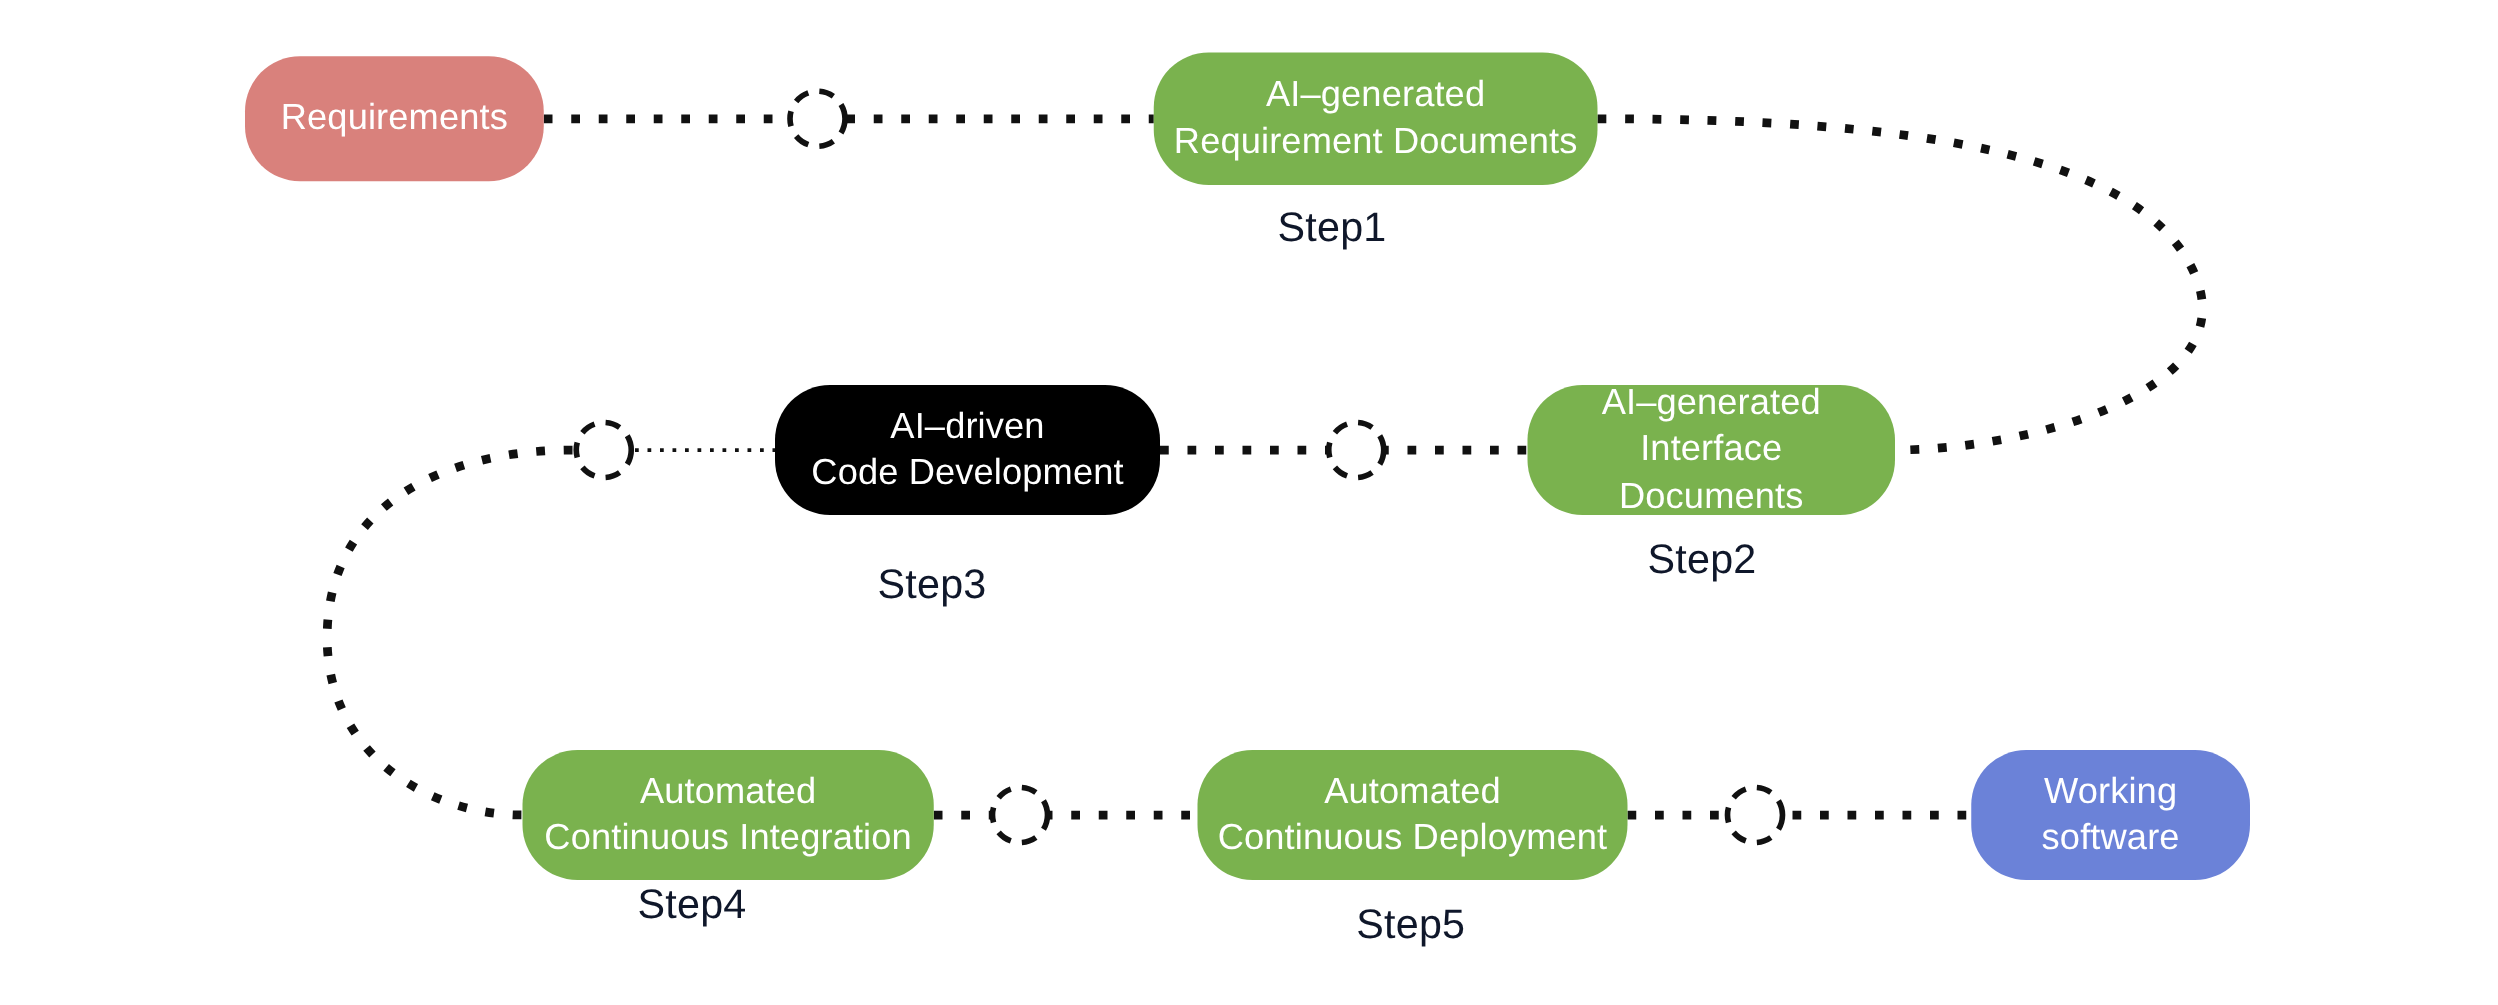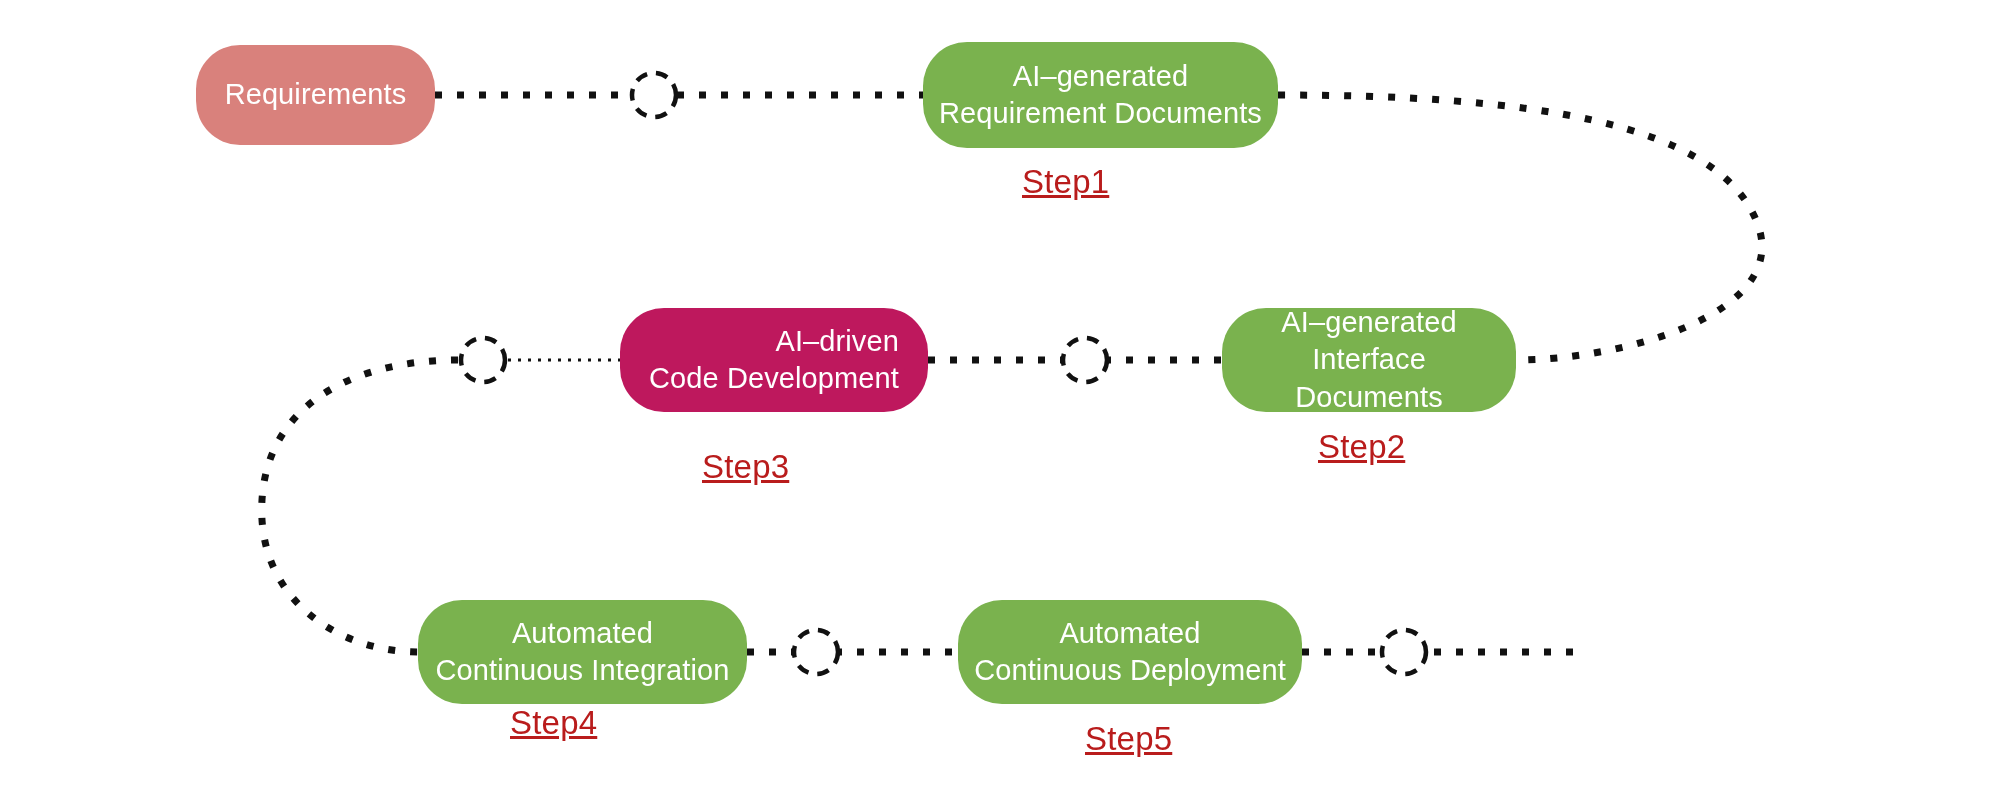--- a/index.html
+++ b/index.html
@@ -8,22 +8,22 @@
   #stage{position:relative;width:1998px;height:716px;background:#fff;}
 
   svg.links{position:absolute;left:0;top:0;width:1998px;height:804px;overflow:visible;}
 
   .node{position:absolute;display:flex;align-items:center;justify-content:center;
         text-align:center;color:#ffffff;border-radius:44px;
         font-size:29px;line-height:1.28;font-weight:400;
         letter-spacing:.1px;box-sizing:border-box;padding:0 14px;}
   .node .lbl{display:block;white-space:pre-line;}
 
-  .steplabel{position:absolute;color:#b91c1c;font-size:33px;
-             letter-spacing:.2px;white-space:nowrap;text-decoration:underline;}
+  .steplabel{position:absolute;color:#0f172a;font-size:33px;
+             letter-spacing:.2px;white-space:nowrap;}
 </style>
 </head>
 <body>
 
 <div id="stage">
 
   <svg class="links" viewBox="0 0 1998 804">
 
     <line x1="435" y1="95" x2="923" y2="95" stroke="#111" stroke-width="7" stroke-linecap="butt" stroke-dasharray="7 15"></line>
 
@@ -50,21 +50,21 @@
     <span class="lbl">Requirements</span>
   </div>
 
   <div class="node" style="left:923px;top:42px;width:355px;height:106px;background:#7ab24e;">
     <span class="lbl">AI–generated
 Requirement Documents</span>
   </div>
 
   <div class="steplabel" style="left:1022px;top:163px;">Step1</div>
 
-  <div class="node" style="left:620px;top:308px;width:308px;height:104px;background:#be185d;text-align:right;">
+  <div class="node" style="left:620px;top:308px;width:308px;height:104px;background:#000000;">
     <span class="lbl">AI–driven
 Code Development</span>
   </div>
 
   <div class="steplabel" style="left:702px;top:428px;margin-top:20px;">Step3</div>
 
   <div class="node" style="left:1222px;top:308px;width:294px;height:104px;background:#7ab24e;">
     <span class="lbl">AI–generated
 Interface Documents</span>
   </div>
@@ -78,14 +78,18 @@
 
   <div class="steplabel" style="left:510px;top:704px;">Step4</div>
 
   <div class="node" style="left:958px;top:600px;width:344px;height:104px;background:#7ab24e;">
     <span class="lbl">Automated
 Continuous Deployment</span>
   </div>
 
   <div class="steplabel" style="left:1085px;top:720px;">Step5</div>
 
+  <div class="node" style="left:1577px;top:600px;width:223px;height:104px;background:#6b82d8;">
+    <span class="lbl">Working
+software</span>
+  </div>
 
 </div>
 
 </body></html>

